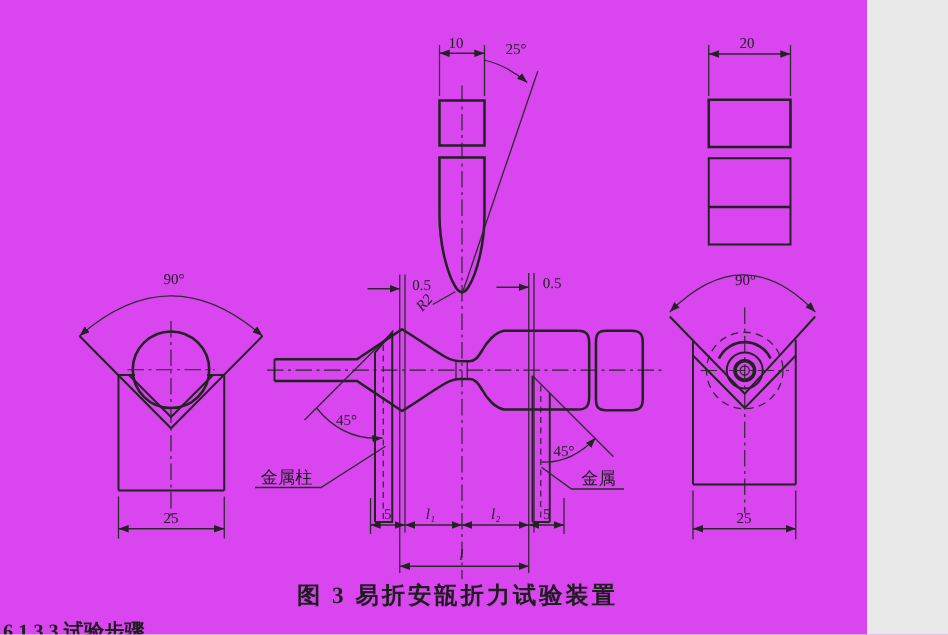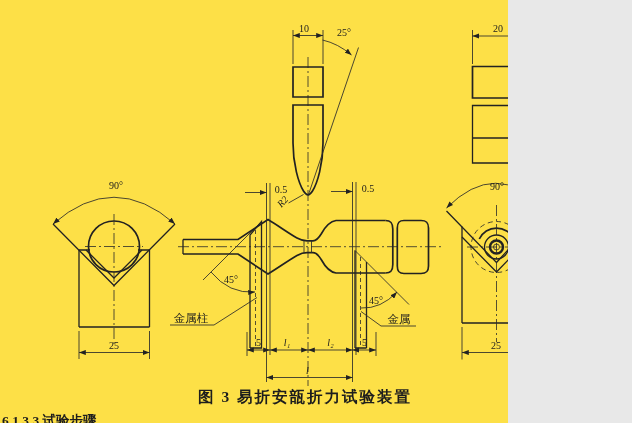--- a/index.html
+++ b/index.html
@@ -1,16 +1,16 @@
 <!DOCTYPE html>
 <html><head>
 <meta charset="utf-8">
 <style>
   html,body{margin:0;padding:0;background:#e8e8e8;}
-  #page{position:relative;width:508px;height:423px;background:#fde047;overflow:hidden;
+  #page{position:relative;width:578px;height:423px;background:#d946ef;overflow:hidden;
         font-family:"Liberation Serif","DejaVu Serif",serif;}
   svg{position:absolute;left:0;top:0;}
   .ln{stroke:#222;fill:none;stroke-width:1.7;stroke-linecap:butt;stroke-linejoin:miter;}
   .md{stroke:#222;fill:none;stroke-width:1.3;}
   .tn{stroke:#2a2a2a;fill:none;stroke-width:.85;}
   .cl{stroke:#2a2a2a;fill:none;stroke-width:.8;stroke-dasharray:11 3 2 3;}
   .hd{stroke:#2a2a2a;fill:none;stroke-width:.8;stroke-dasharray:4 3;}
   text{fill:#1d1d1d;font-family:"Liberation Serif","DejaVu Serif",serif;}
   .dim{font-size:10px;}
   .it{font-style:italic;}

